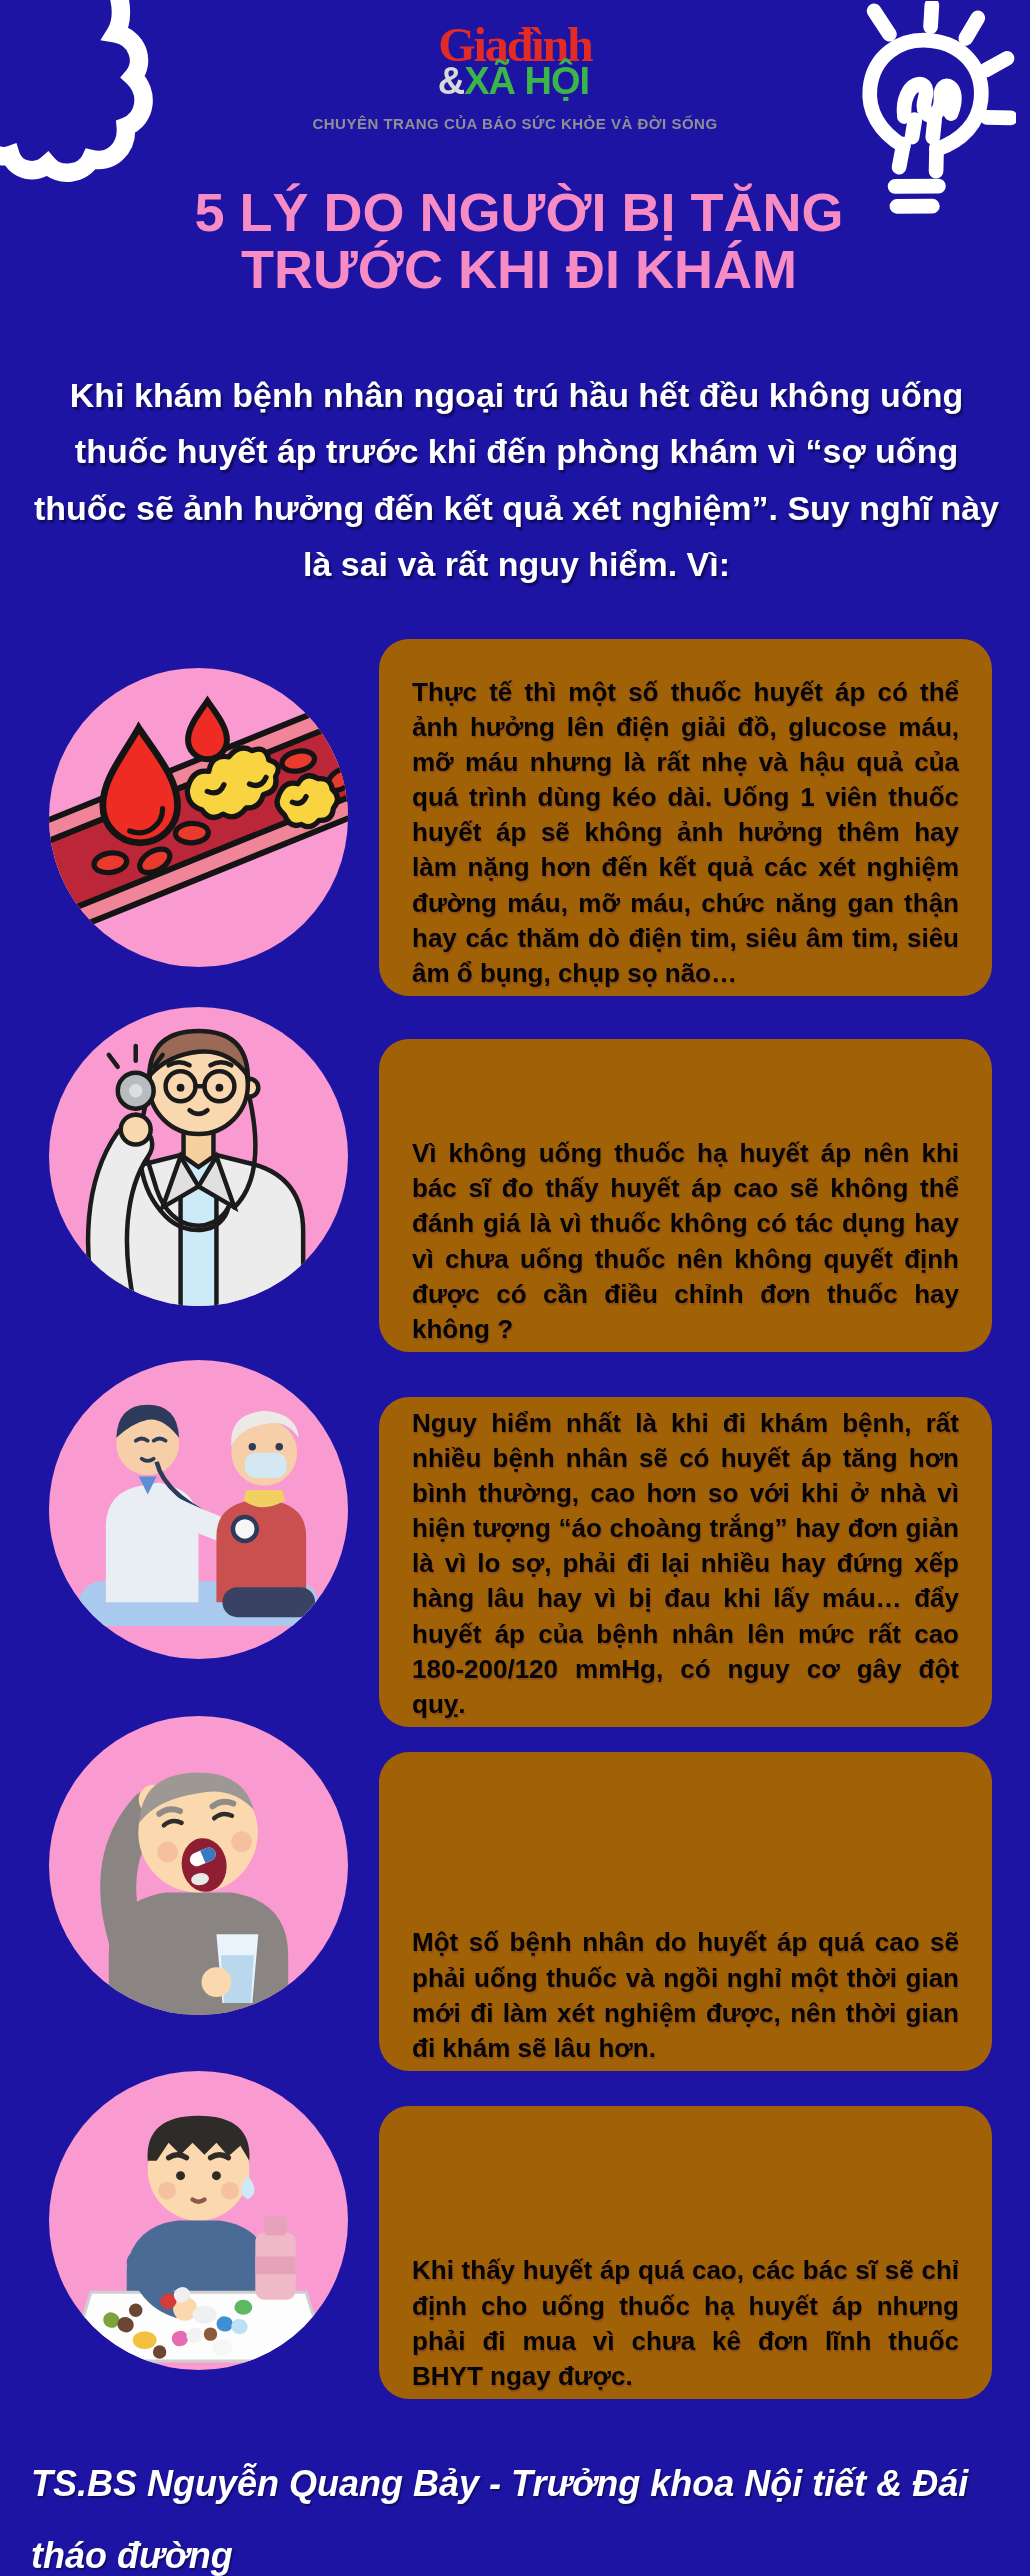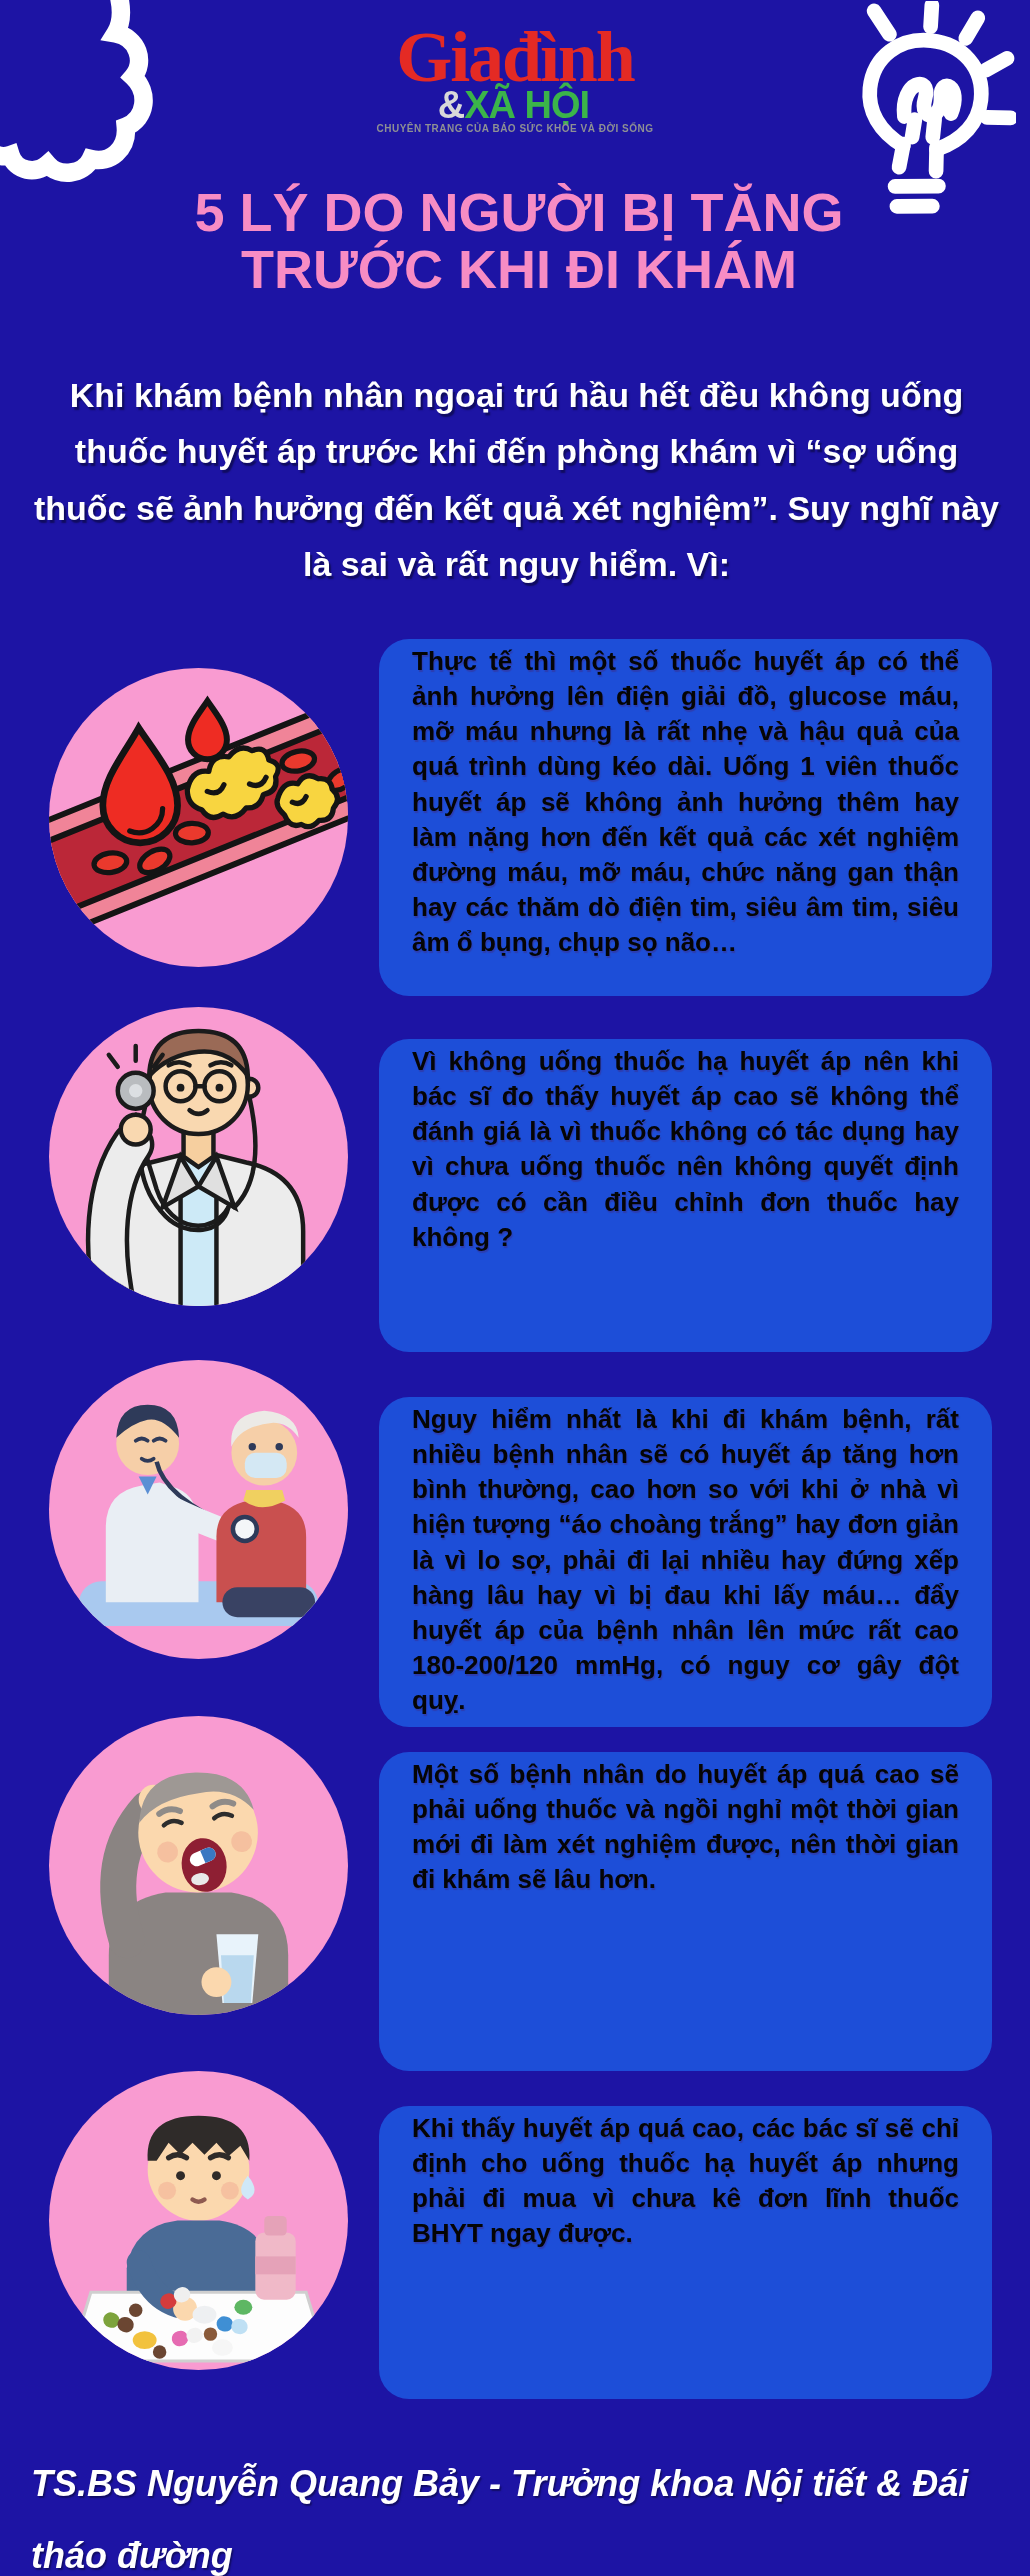--- a/index.html
+++ b/index.html
@@ -5,45 +5,45 @@
   html,body{margin:0;padding:0;background:#1d14a4;}
   #page{position:relative;width:1030px;height:2576px;background:#1d14a4;overflow:hidden;
         font-family:"Liberation Sans","DejaVu Sans",sans-serif;}
 
   
   .cloud{position:absolute;left:-7.2px;top:-9.3px;width:175px;height:191px;}
   .bulb{position:absolute;left:820px;top:1px;width:196px;height:235px;}
 
   
   .logo{position:absolute;top:20.6px;left:50%;transform:translateX(-50%);text-align:center;line-height:1;}
-  .logo-top{font-family:"Liberation Serif","DejaVu Serif",serif;font-weight:700;font-size:72px;
+  .logo-top{font-family:"Liberation Serif","DejaVu Serif",serif;font-weight:700;font-size:48px;
             color:#e42a24;letter-spacing:-2.1px;display:block;}
   .logo-line2{display:block;text-align:center;margin-top:-6.2px;padding-right:3.1px;white-space:nowrap;}
   .logo-amp{font-weight:700;font-size:38px;color:#d9d9d9;letter-spacing:-1px;}
   .logo-xh{font-weight:700;font-size:38px;color:#3bb44a;letter-spacing:-1px;}
-  .logo-tagline{display:block;margin-top:0;font-weight:700;font-size:10px;letter-spacing:0.5px;color:#8e9094;white-space:nowrap;}
+  .logo-tagline{display:block;margin-top:16px;font-weight:700;font-size:15px;letter-spacing:0.5px;color:#8e9094;white-space:nowrap;}
 
   
   .title{position:absolute;top:180px;left:0;width:1030px;text-align:center;color:#f78cc4;
          font-weight:700;font-size:54px;line-height:1.05;letter-spacing:0px;}
   .title span{display:block;}
 
   
   .intro{position:absolute;top:367px;left:28px;width:977px;margin:0;text-align:center;color:#ffffff;
          font-weight:700;font-size:34px;line-height:1.66;
          text-shadow:2.1px 2.6px 1.5px rgba(5,5,40,0.55);}
 
   
   .circle{position:absolute;left:49px;width:299px;height:299px;border-radius:50%;
           background:#f99bd1;overflow:hidden;}
   .circle svg{display:block;width:100%;height:100%;}
   .c1{top:668px}.c2{top:1007px}.c3{top:1360px}.c4{top:1716px}.c5{top:2071px}
 
-  .box{position:absolute;left:379px;width:613px;background:#1d4ed8;border-radius:30px;
-       display:flex;align-items:flex-start;box-sizing:border-box;padding:5.2px 33px;}
+  .box{position:absolute;left:379px;width:613px;background:#a16207;border-radius:30px;
+       display:flex;align-items:flex-end;box-sizing:border-box;padding:5.2px 33px;}
   .box p{margin:0;width:100%;color:#050505;font-weight:700;font-size:26px;line-height:1.35;
          text-align:justify;text-shadow:1px 1.5px 1px rgba(90,10,60,0.25);}
   .b1{top:639px;height:357px}
   .b2{top:1039px;height:313px}
   .b3{top:1397px;height:330px}
   .b4{top:1752px;height:319px}
   .b5{top:2106px;height:293px}
 
   
   .footer{position:absolute;left:31px;top:2448px;color:#ffffff;font-weight:700;font-style:italic;

